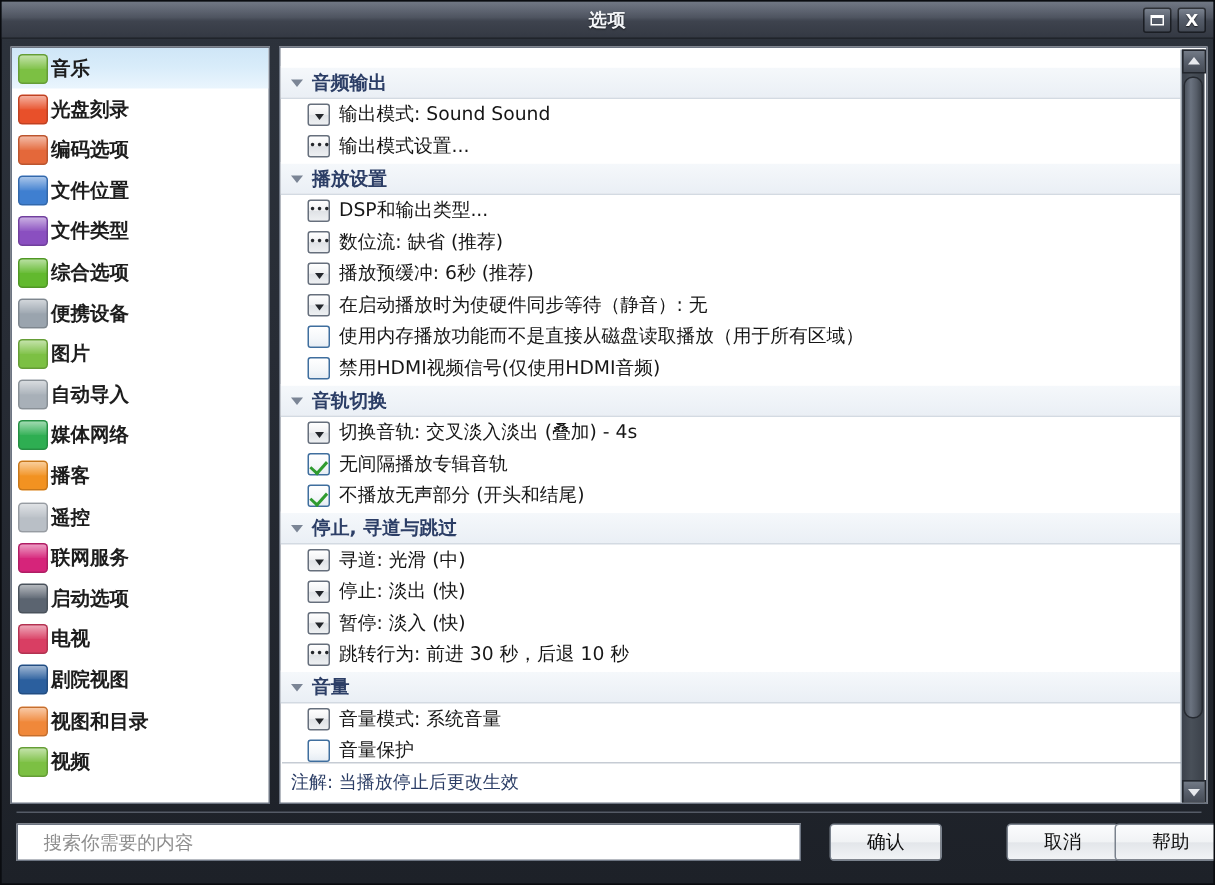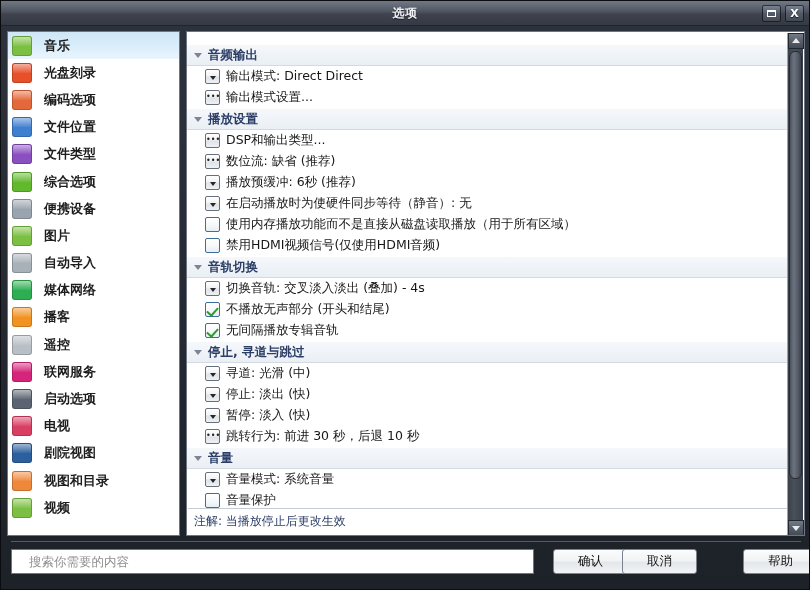--- a/index.html
+++ b/index.html
@@ -93,21 +93,21 @@
     padding-left: 4px;
     cursor: pointer;
   }
   .side-item.selected {
     background: linear-gradient(to bottom, #cfe6f7 0%, #d8ecfa 45%, #eaf5fd 100%);
   }
   .side-label {
     font-size: 13px;
     font-weight: bold;
     color: #1d1d1d;
-    margin-left: 12px;
+    margin-left: 2px;
     white-space: nowrap;
   }
   .side-ico {
     width: 20px; height: 20px;
     flex: 0 0 20px;
     border-radius: 3px;
     position: relative;
     display: inline-block;
   }
   .side-ico:after {
@@ -294,21 +294,21 @@
     width: 75px;
     border: 1px solid #7a828d;
     border-radius: 3px;
     background: linear-gradient(to bottom, #fbfcfd 0%, #f1f3f5 48%, #e3e6ea 52%, #f2f4f6 100%);
     font-size: 12.5px;
     color: #101010;
     cursor: pointer;
     font-family: "DejaVu Sans", "Liberation Sans", sans-serif;
   }
   #btn-ok     { left: 546px; }
-  #btn-cancel { left: 615px; }
+  #btn-cancel { left: 664px; }
   #btn-help   { left: 736px; }
 
   
   #bottom-sep {
     position: absolute;
     left: 10px; top: 540px;
     width: 790px; height: 1px;
     background: #555b66;
   }
 </style>
@@ -403,21 +403,21 @@
       </div>
 
     <div id="content-panel">
       <div id="opt-list">
           <div class="grp-head">
             <span class="tri"></span>
             <span class="grp-title">音频输出</span>
           </div>
           <div class="opt-row">
             <span class="ctl dropdown"></span>
-            <span class="opt-label">输出模式: Direct Direct</span>
+            <span class="opt-label">输出模式: Sound Sound</span>
           </div>
           <div class="opt-row">
             <span class="ctl ellipsis"></span>
             <span class="opt-label">输出模式设置...</span>
           </div>
           <div class="grp-head">
             <span class="tri"></span>
             <span class="grp-title">播放设置</span>
           </div>
           <div class="opt-row">
@@ -447,25 +447,25 @@
           <div class="grp-head">
             <span class="tri"></span>
             <span class="grp-title">音轨切换</span>
           </div>
           <div class="opt-row">
             <span class="ctl dropdown"></span>
             <span class="opt-label">切换音轨: 交叉淡入淡出 (叠加) - 4s</span>
           </div>
           <div class="opt-row">
             <span class="ctl checkbox checked"></span>
+            <span class="opt-label">无间隔播放专辑音轨</span>
+          </div>
+          <div class="opt-row">
+            <span class="ctl checkbox checked"></span>
             <span class="opt-label">不播放无声部分 (开头和结尾)</span>
-          </div>
-          <div class="opt-row">
-            <span class="ctl checkbox checked"></span>
-            <span class="opt-label">无间隔播放专辑音轨</span>
           </div>
           <div class="grp-head">
             <span class="tri"></span>
             <span class="grp-title">停止, 寻道与跳过</span>
           </div>
           <div class="opt-row">
             <span class="ctl dropdown"></span>
             <span class="opt-label">寻道: 光滑 (中)</span>
           </div>
           <div class="opt-row">

